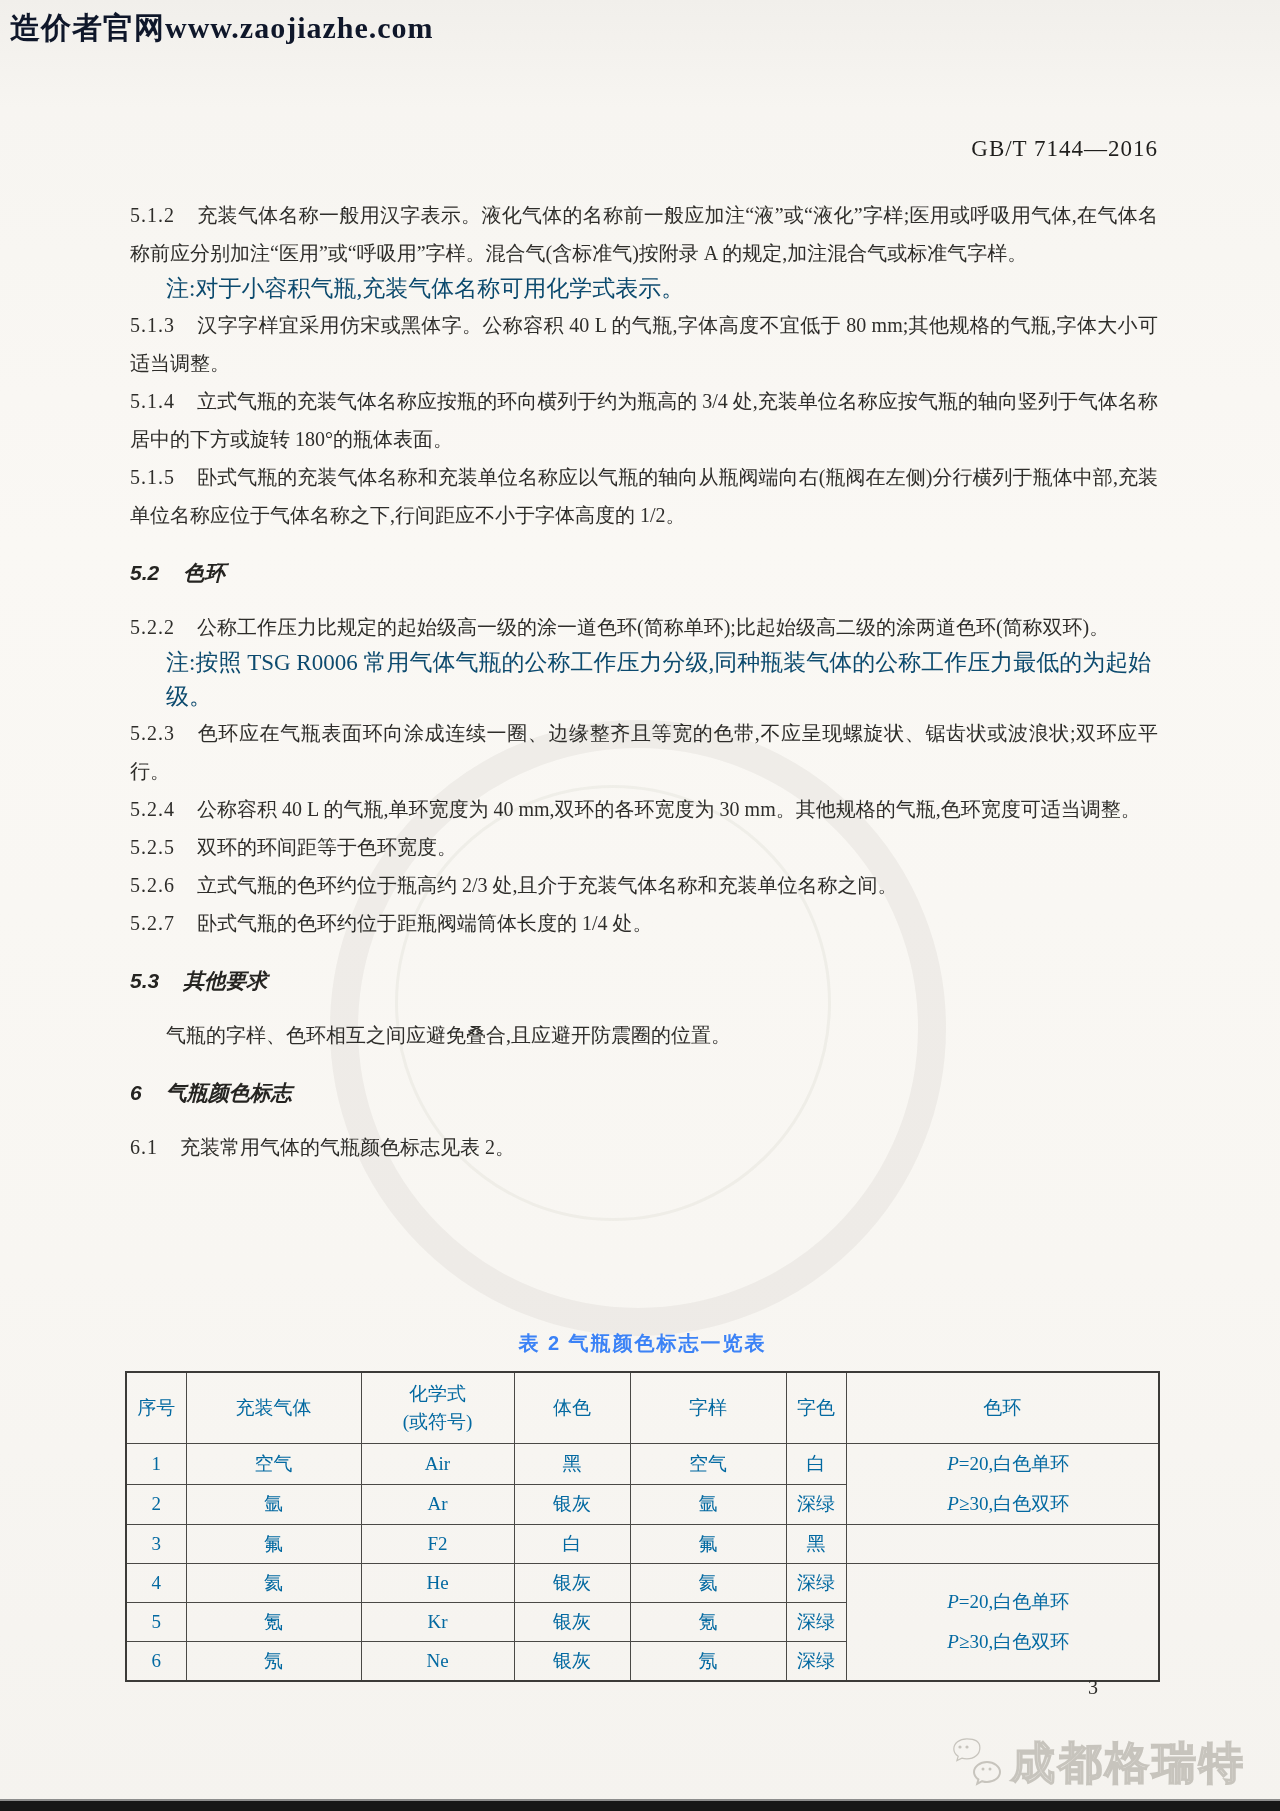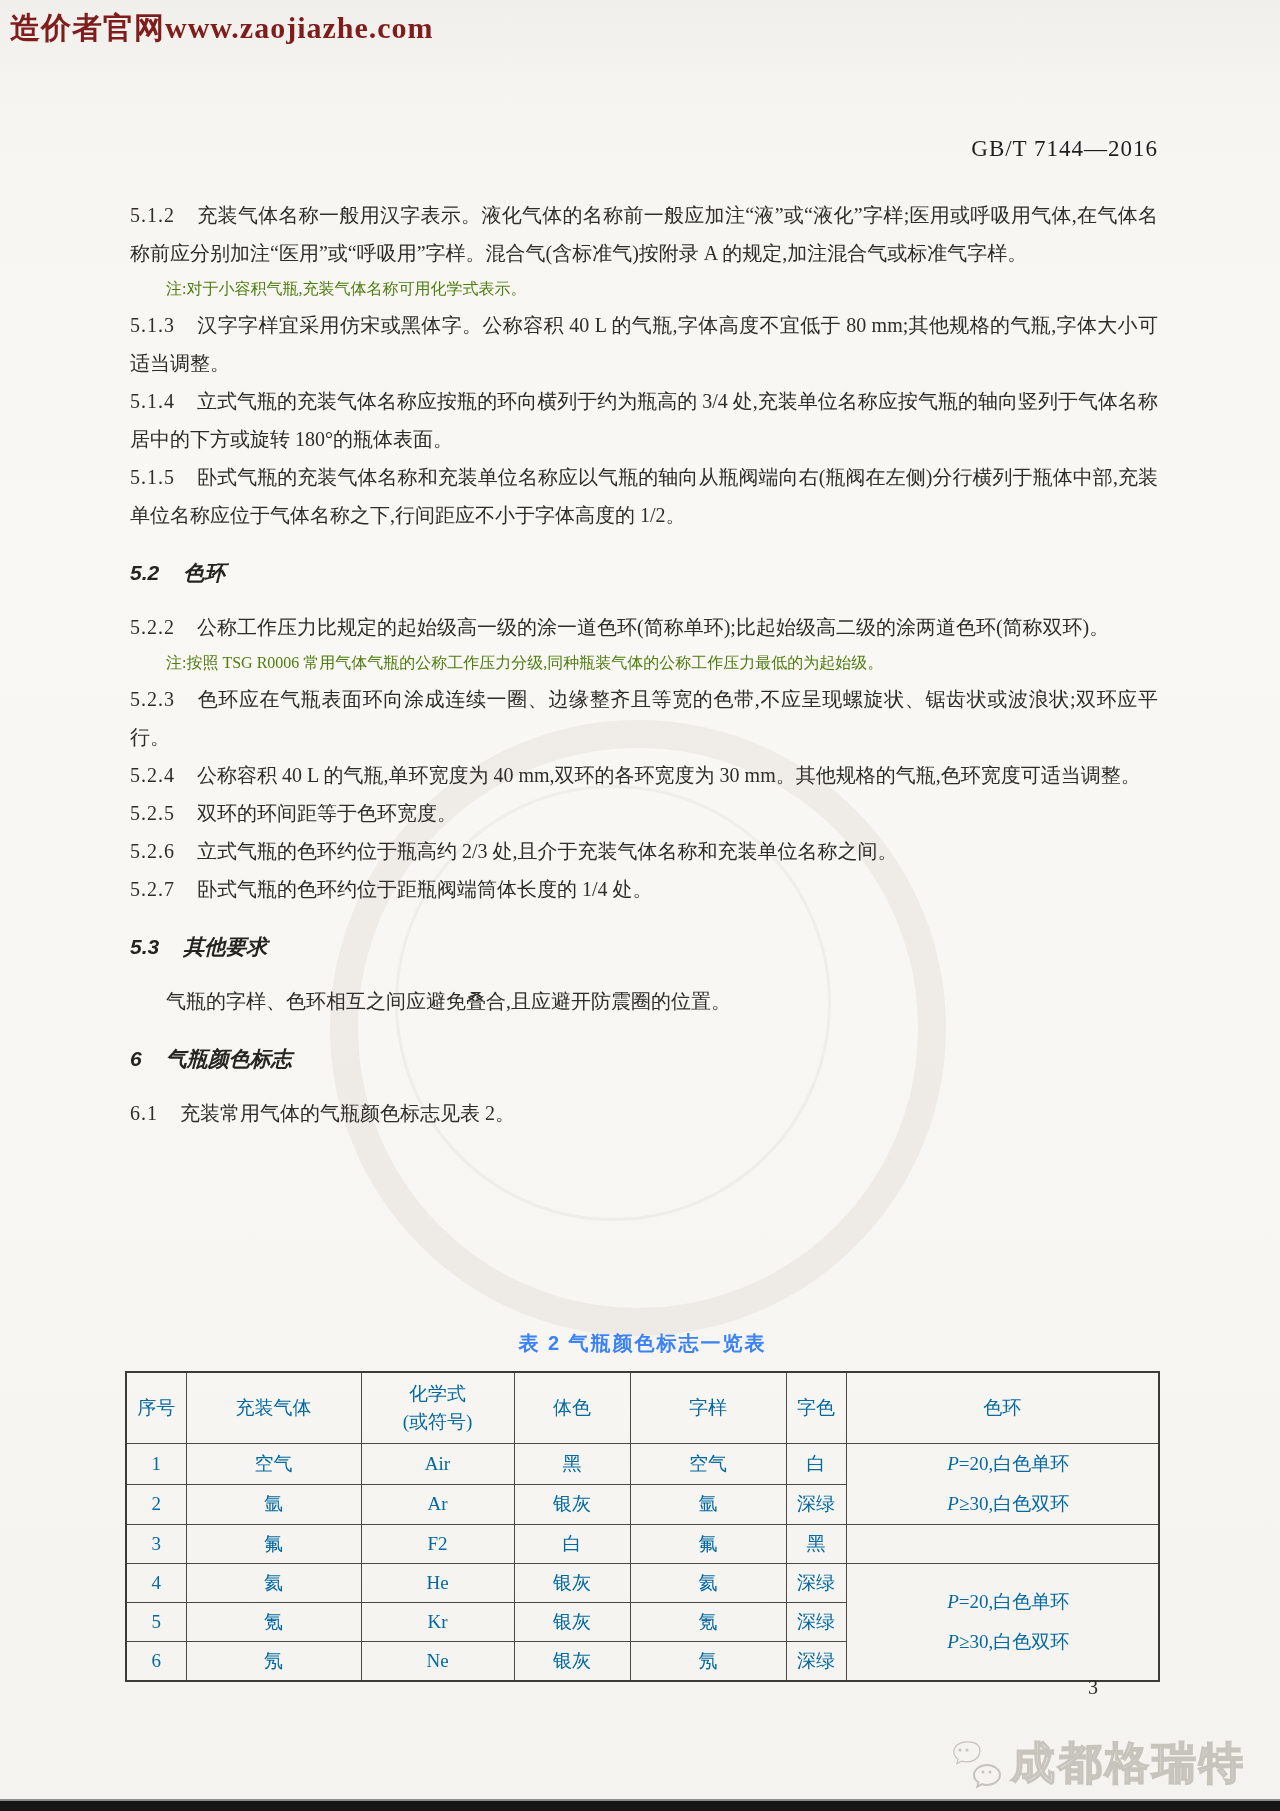--- a/index.html
+++ b/index.html
@@ -7,50 +7,50 @@
        font-family:"Liberation Serif","DejaVu Serif",serif;
        background:linear-gradient(180deg,#f1efeb 0%,#f7f5f1 6%,#faf8f4 30%,#f8f6f2 70%,#f5f3ef 100%);}
   .page{position:absolute;inset:0;}
 
   
   .stamp-circle{position:absolute;left:330px;top:720px;width:560px;height:560px;border-radius:50%;
       border:28px solid rgba(185,182,172,0.16);}
   .stamp-circle2{position:absolute;left:395px;top:785px;width:430px;height:430px;border-radius:50%;
       border:3px solid rgba(185,182,172,0.14);}
 
-  .top-watermark{position:absolute;left:10px;top:8px;color:#7f1d1d;font-weight:700;
+  .top-watermark{position:absolute;left:10px;top:8px;color:#0f172a;font-weight:700;
       font-size:30px;letter-spacing:1px;font-family:"Liberation Serif",serif;}
 
   .std-number{position:absolute;top:136px;right:122px;font-size:23px;color:#1f1e1c;letter-spacing:1px;}
 
   .flow{position:absolute;left:130px;right:122px;top:196px;color:#2e2d2a;}
   .clause{margin:0;font-size:20px;line-height:38px;text-align:justify;}
   .clause .cnum{padding-right:22px;letter-spacing:1px;}
-  .note{margin:0;padding-left:36px;font-size:16px;line-height:34px;color:#4d7c0f;}
+  .note{margin:0;padding-left:36px;font-size:23px;line-height:34px;color:#0c4a6e;}
   .heading{margin:24px 0 20px 0;font-size:21px;line-height:30px;font-weight:700;
       font-family:"Liberation Sans","DejaVu Sans",sans-serif;color:#252421;font-style:italic;}
   .heading .cnum{padding-right:24px;}
   .plain-indent{margin:0;padding-left:36px;font-size:20px;line-height:38px;}
 
   .table-block{position:absolute;left:125px;right:120px;top:1330px;}
   .tbl-caption{text-align:center;font-size:20px;font-weight:700;margin:0 0 14px 0;
       font-family:"Liberation Sans","DejaVu Sans",sans-serif;color:#3b82f6;letter-spacing:2px;}
   table.gas{border-collapse:collapse;width:100%;table-layout:fixed;color:#0369a1;}
   table.gas th,table.gas td{border:1.6px solid #4a4946;text-align:center;vertical-align:middle;
       font-size:19px;padding:0;}
   table.gas{border:2.2px solid #3c3b38;}
   table.gas thead th{height:70px;font-weight:400;line-height:28px;}
   table.gas tbody td{height:38px;}
   .ring-cell{font-size:19px;}
   .ring-line{line-height:40px;padding-left:12px;}
   .ring-line::first-letter{font-style:italic;}
 
   .page-number{position:absolute;left:1088px;top:1676px;font-size:20px;color:#2e2d2a;}
 
-  .brand{position:absolute;right:34px;bottom:18px;display:flex;align-items:center;gap:2px;}
+  .brand{position:absolute;right:34px;bottom:18px;display:flex;align-items:flex-start;gap:2px;}
   .brand-text{font-size:44px;font-weight:700;letter-spacing:3px;color:#eceae5;
       -webkit-text-stroke:1.4px #c7c4bd;font-family:"Liberation Sans","DejaVu Sans",sans-serif;}
   .bottom-bar{position:absolute;left:0;right:0;bottom:0;height:10px;background:#161616;
       border-top:2px solid #8d8d8d;}
 </style>
 </head>
 <body>
 
 <div class="page">
 

